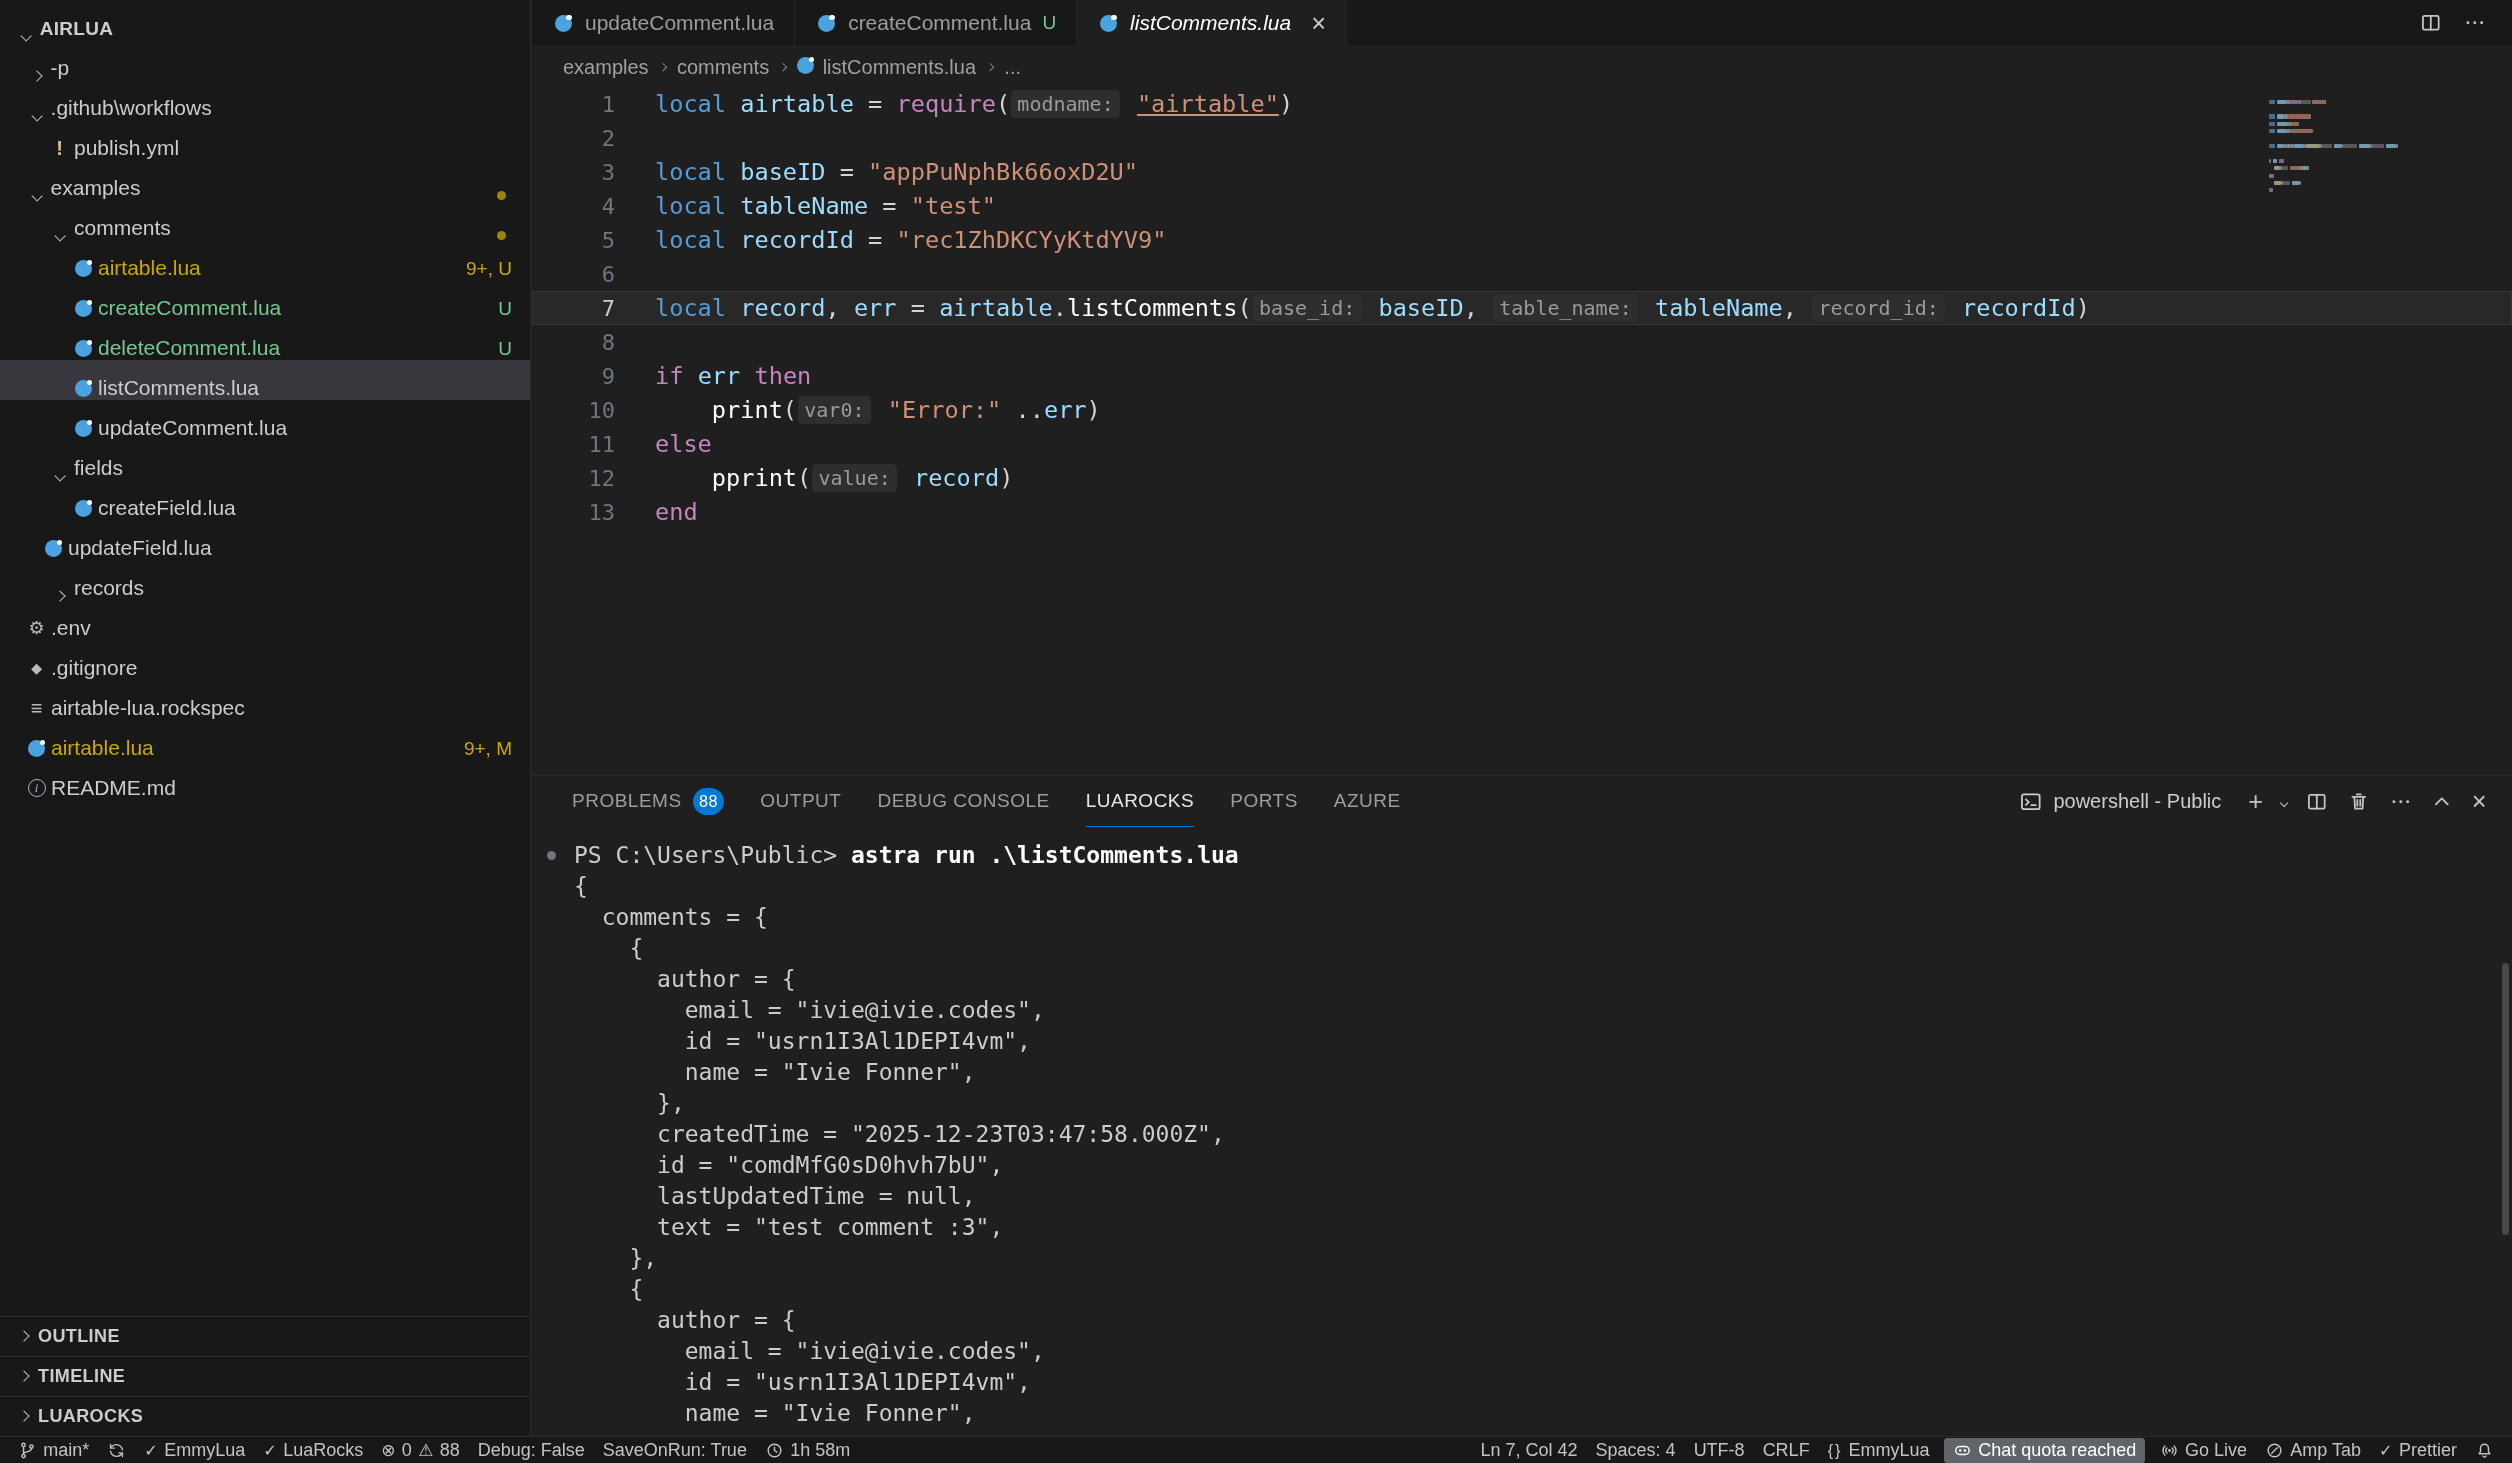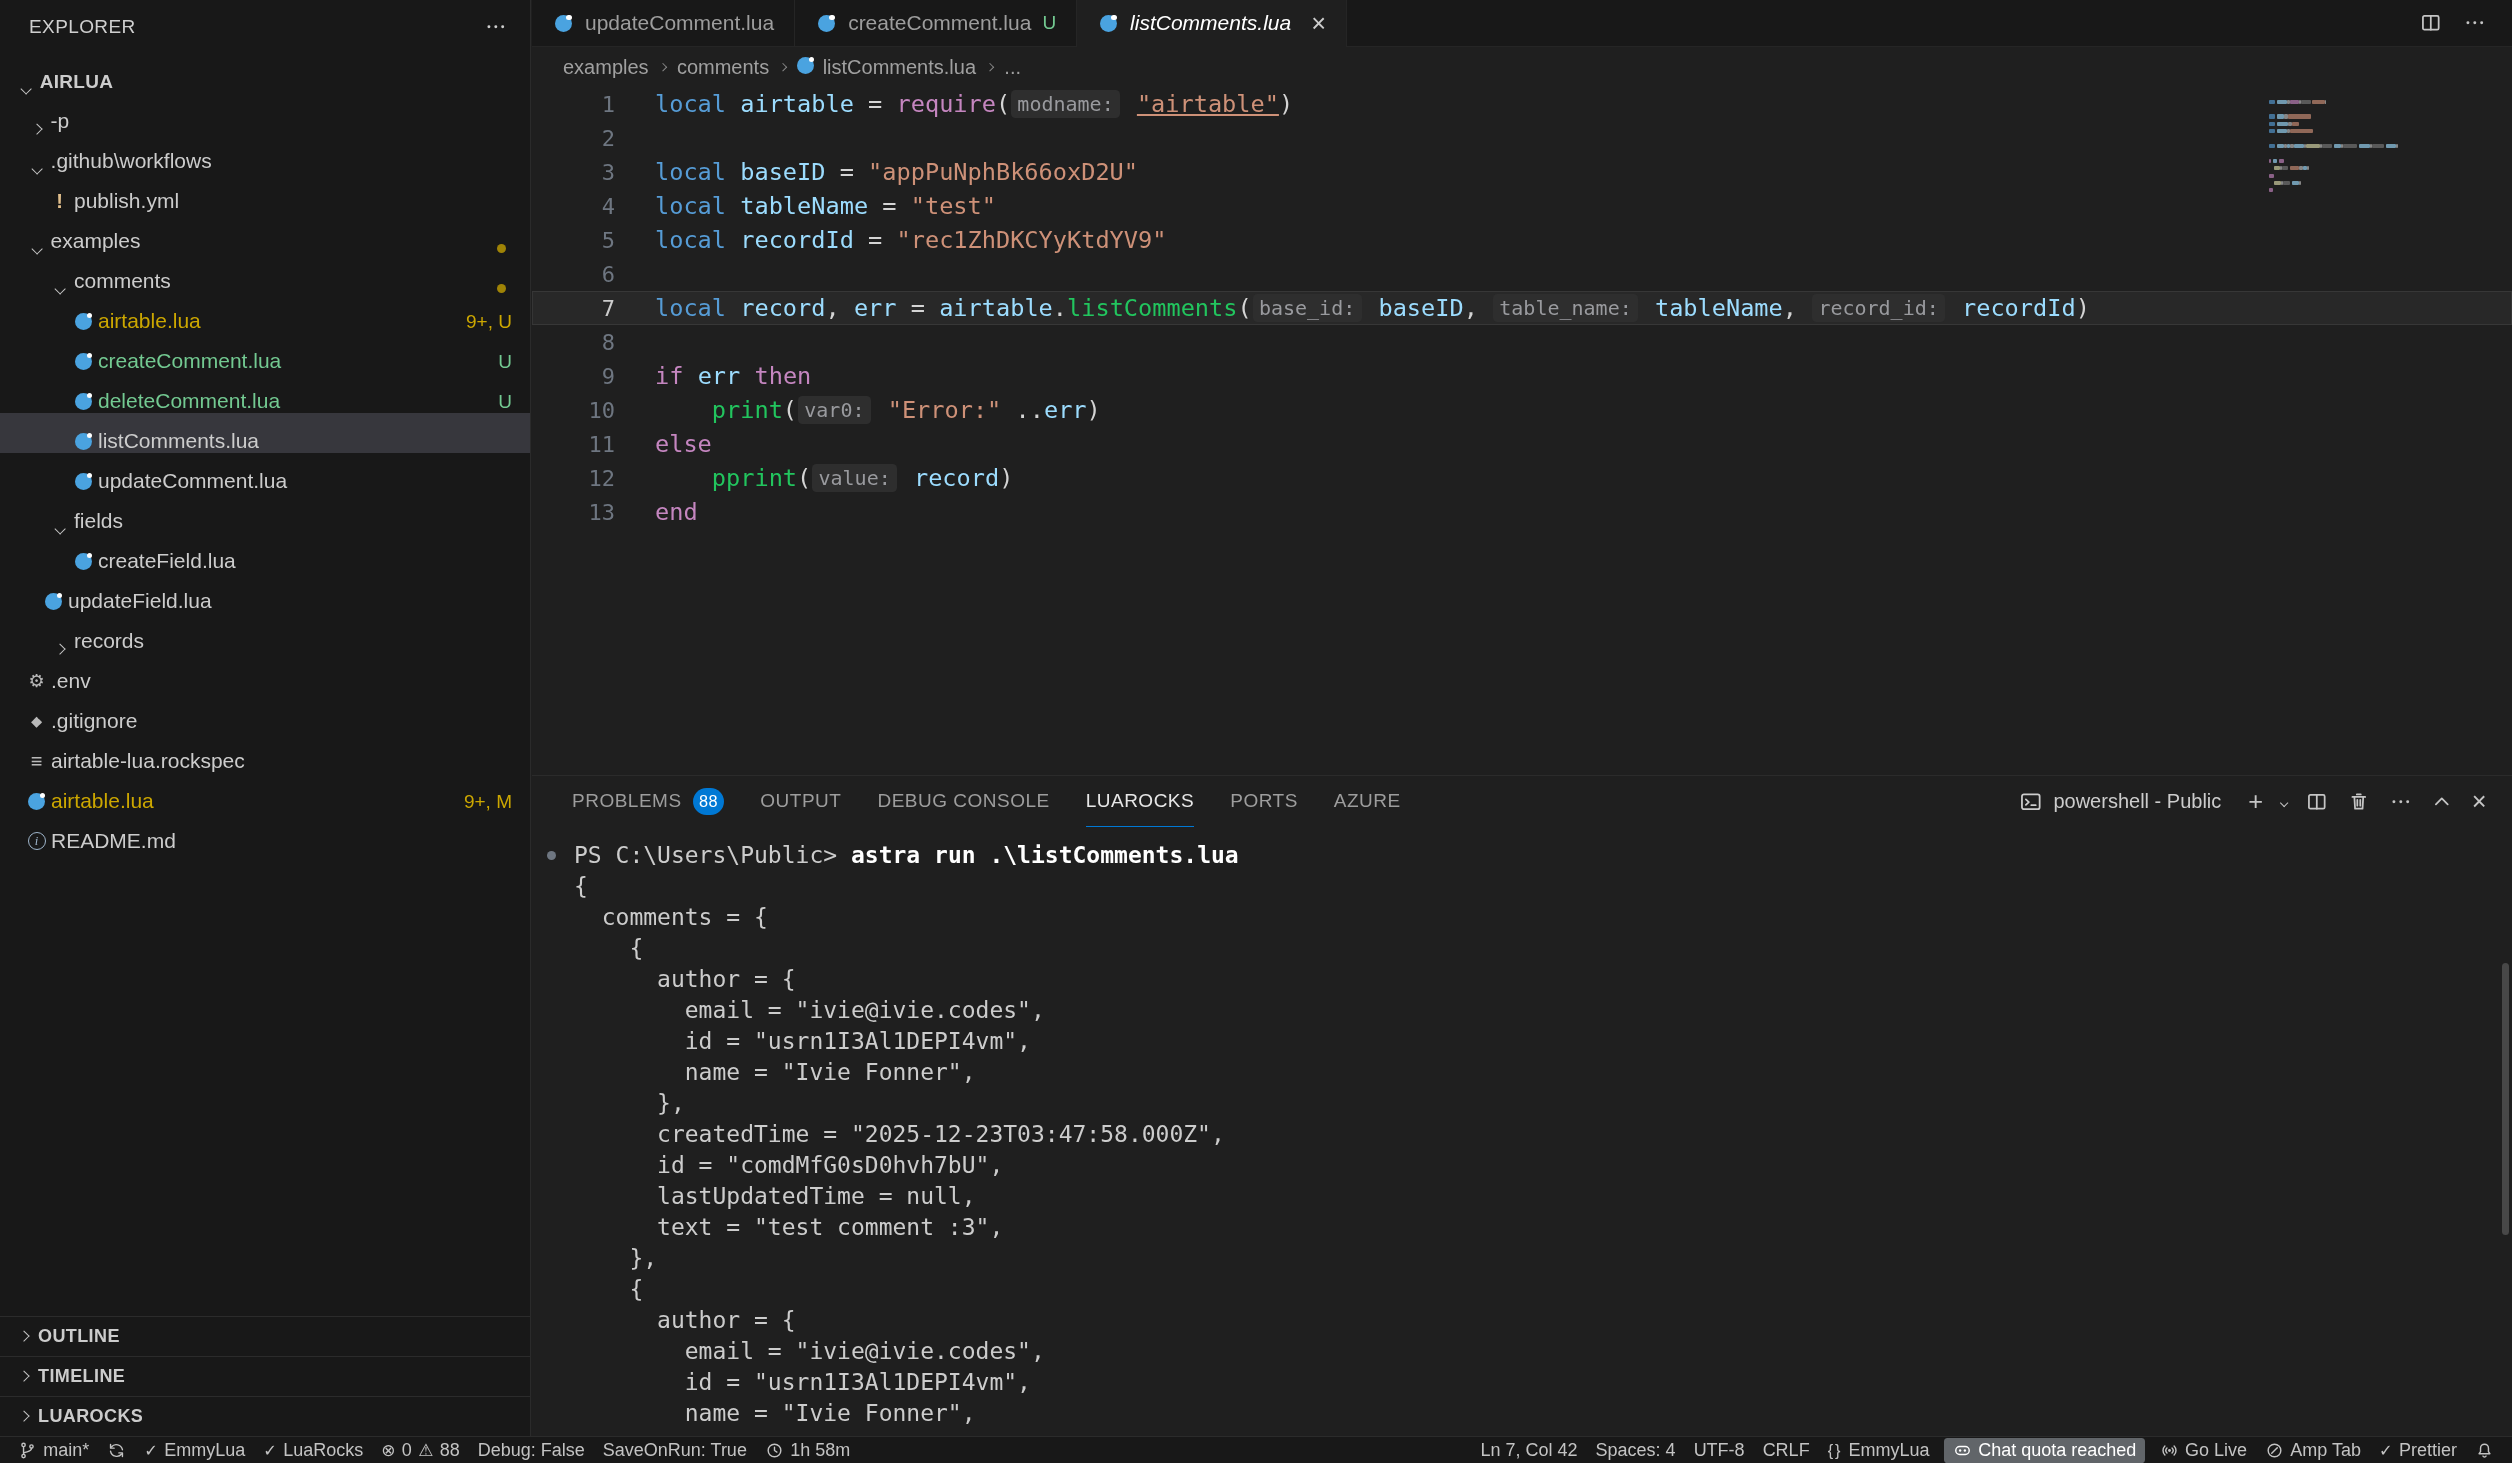--- a/index.html
+++ b/index.html
@@ -53,21 +53,21 @@
     transform:rotate(-45deg);margin:0 11px}
 
   
   .editor{flex:1;position:relative;background:#1f1f1f;overflow:hidden;font-family:"DejaVu Sans Mono",monospace}
   .code-line{height:34px;display:flex;align-items:center;font-size:23.6px;white-space:pre}
   .code-line .ln{width:83px;text-align:right;color:#6e7681;font-size:22px;flex-shrink:0;
     font-family:"DejaVu Sans Mono",monospace}
   .code-line .ct{padding-left:40px;display:flex;align-items:center;white-space:pre}
   .code-line.current{background:rgba(255,255,255,.045);box-shadow:inset 0 0 0 0.9px rgba(255,255,255,.07)}
   .code-line.current .ln{color:#cccccc}
-  .tok-kw{color:#569cd6}.tok-ctl{color:#c586c0}.tok-v{color:#9cdcfe}.tok-fn{color:#22c55e}
+  .tok-kw{color:#569cd6}.tok-ctl{color:#c586c0}.tok-v{color:#9cdcfe}.tok-fn{color:#ffffff}
   .tok-s{color:#ce9178}.tok-sl{color:#ce9178;text-decoration:underline}.tok-p{color:#d4d4d4}
   .tok-h{background:#2e2e2e;color:#999a9e;border-radius:4.5px;padding:1.8px 6.3px;font-size:20px;margin:0 2.7px 0 0.9px}
   .minimap{position:absolute;top:12.7px;right:107px;width:136px}
   .mm-row{display:flex;height:4.1px;margin-bottom:3.3px}
   .mm-seg{height:100%;border-radius:0.9px;opacity:.65;flex-shrink:0}
 
   
   .panel{height:661px;background:#1f1f1f;border-top:0.9px solid #2b2b2b;display:flex;flex-direction:column;flex-shrink:0}
   .panel-header{height:51px;display:flex;align-items:center;padding:0 25.4px 0 40px;flex-shrink:0}
   .ptab{font-size:19px;letter-spacing:0.5px;color:#9d9d9d;margin-right:36px;height:51px;
@@ -94,31 +94,20 @@
   .sb-item{display:flex;align-items:center;gap:6.3px;padding:0 9px;height:100%;cursor:pointer;white-space:nowrap}
   .sb-item svg{width:19px;height:19px;display:block}
   .sb-item.pill{background:#616569;color:#fff;border-radius:3.6px;height:24.5px;margin:0 5.4px}
 </style>
 </head>
 <body>
 
 <div class="app">
 
   <aside class="sidebar">
-    <div class="sb-header">
-      <span>EXPLORER</span>
-      <span class="spacer"></span>
-      <span class="ic26" id="explorer-more">
-          <svg viewBox="0 0 24 24" fill="none" stroke="currentColor" stroke-width="1.8" stroke-linecap="round" stroke-linejoin="round">
-            <circle cx="5" cy="12" r="1.5" fill="currentColor" stroke="none"></circle>
-            <circle cx="12" cy="12" r="1.5" fill="currentColor" stroke="none"></circle>
-            <circle cx="19" cy="12" r="1.5" fill="currentColor" stroke="none"></circle>
-          </svg>
-        </span>
-    </div>
     <div id="tree">
         <div class="tree-row root" style="padding-left: 12.7px;">
           <span class="chev-box">
             <span class="chev down"></span>
           </span>
           <span>AIRLUA</span>
         </div>
         <div class="tree-row" style="padding-left: 23.6px;">
           <span class="chev-box">
             <span class="chev right"></span>

